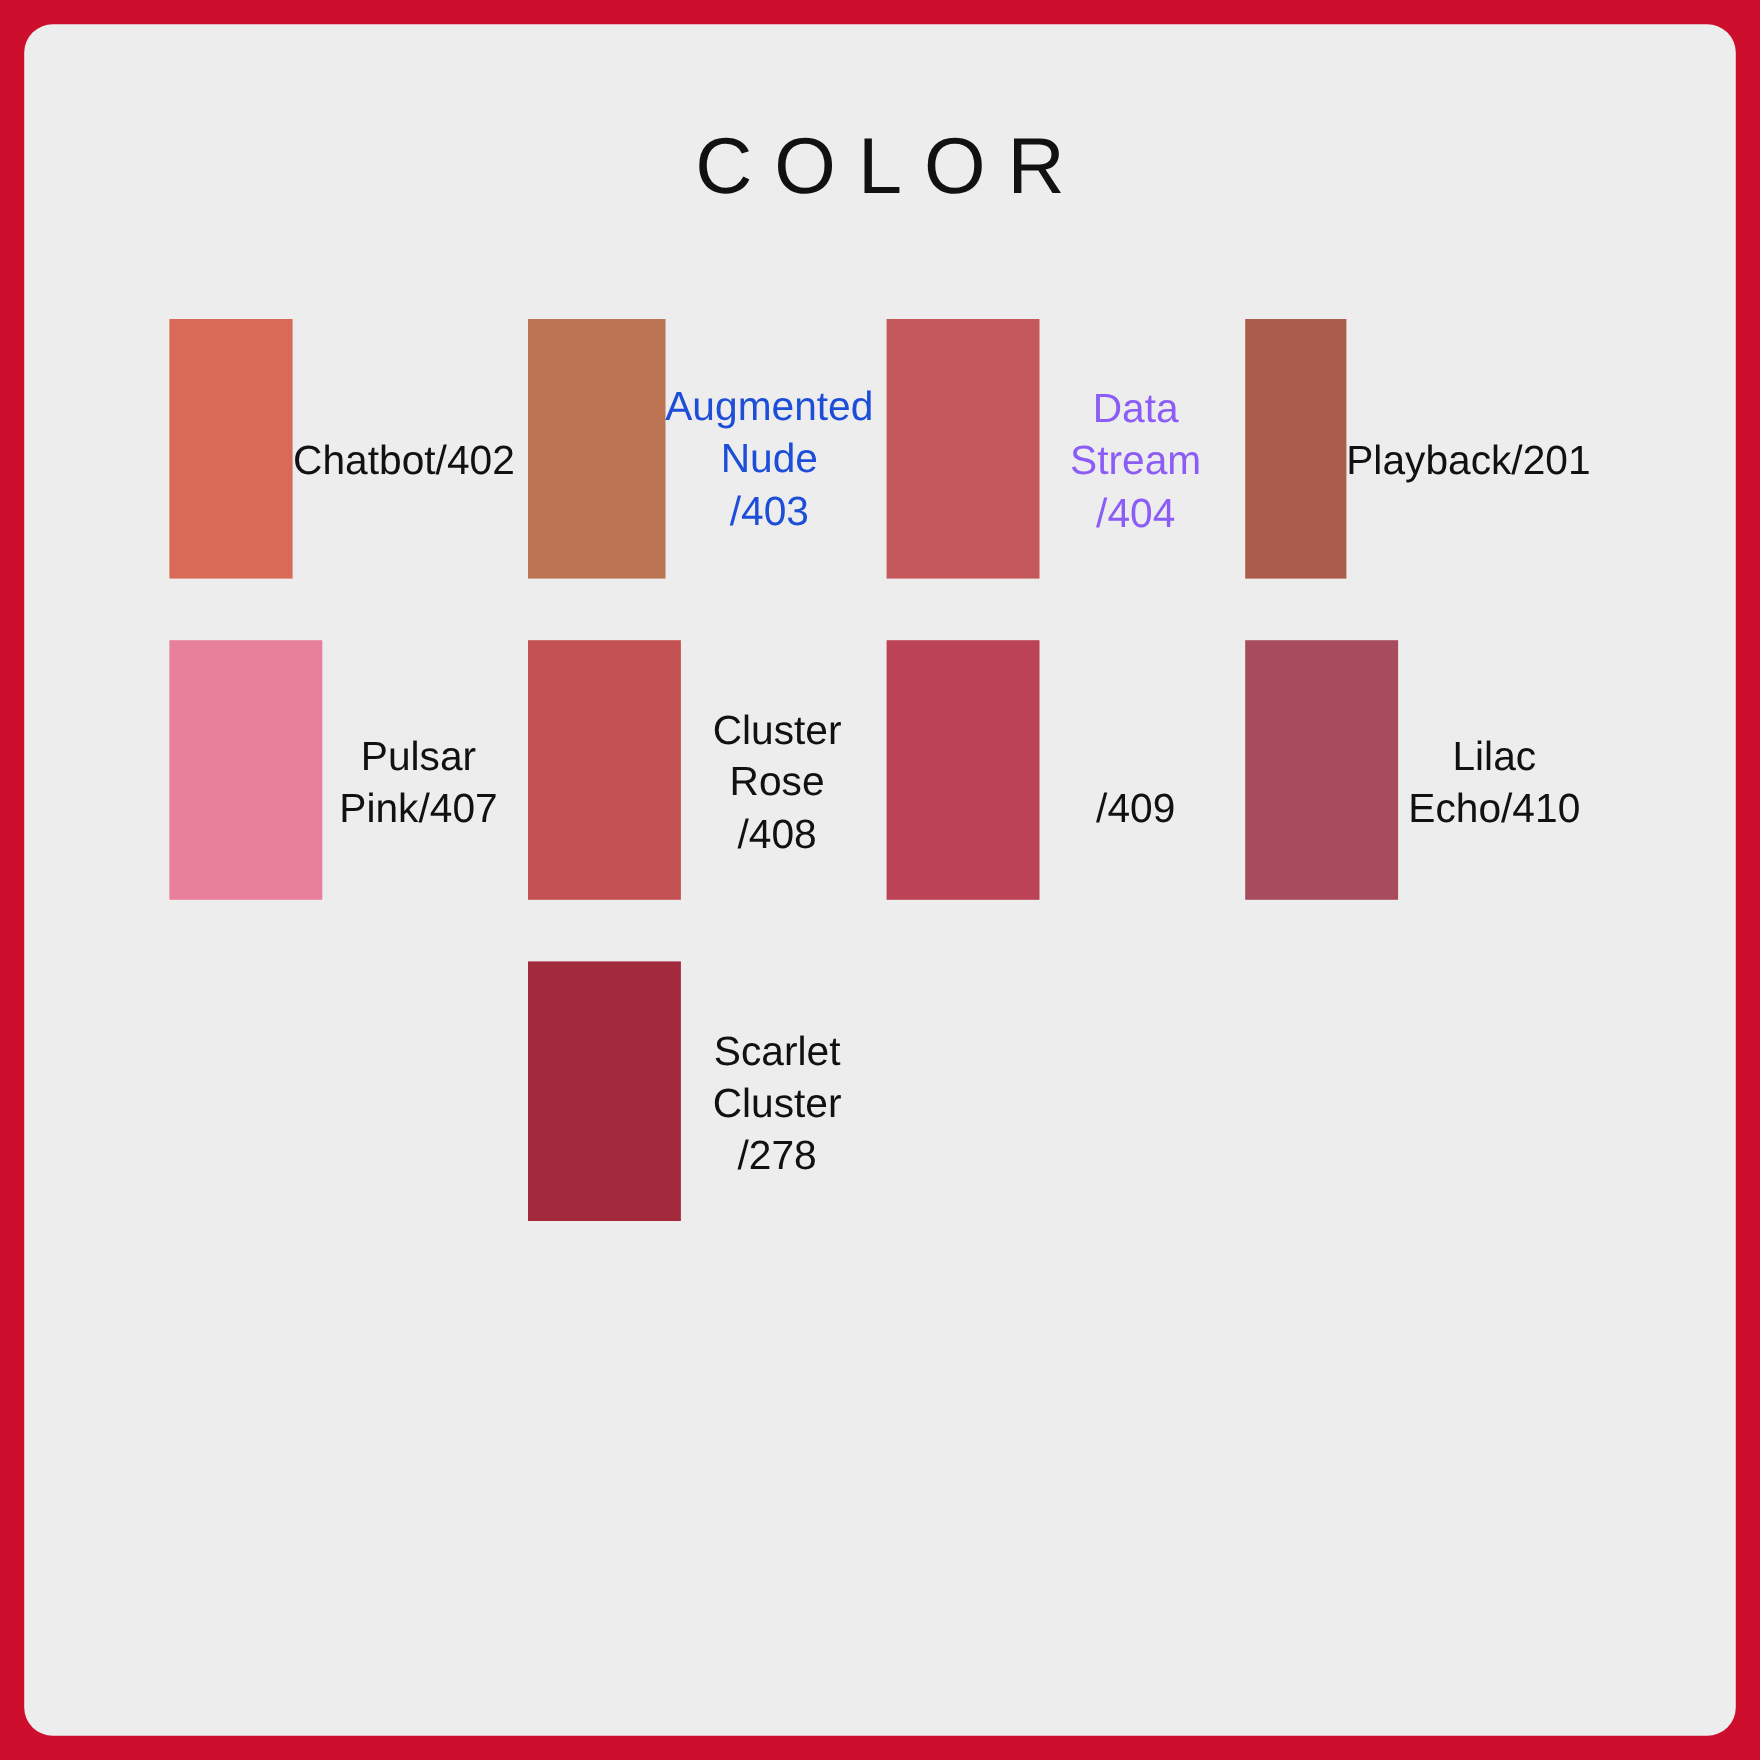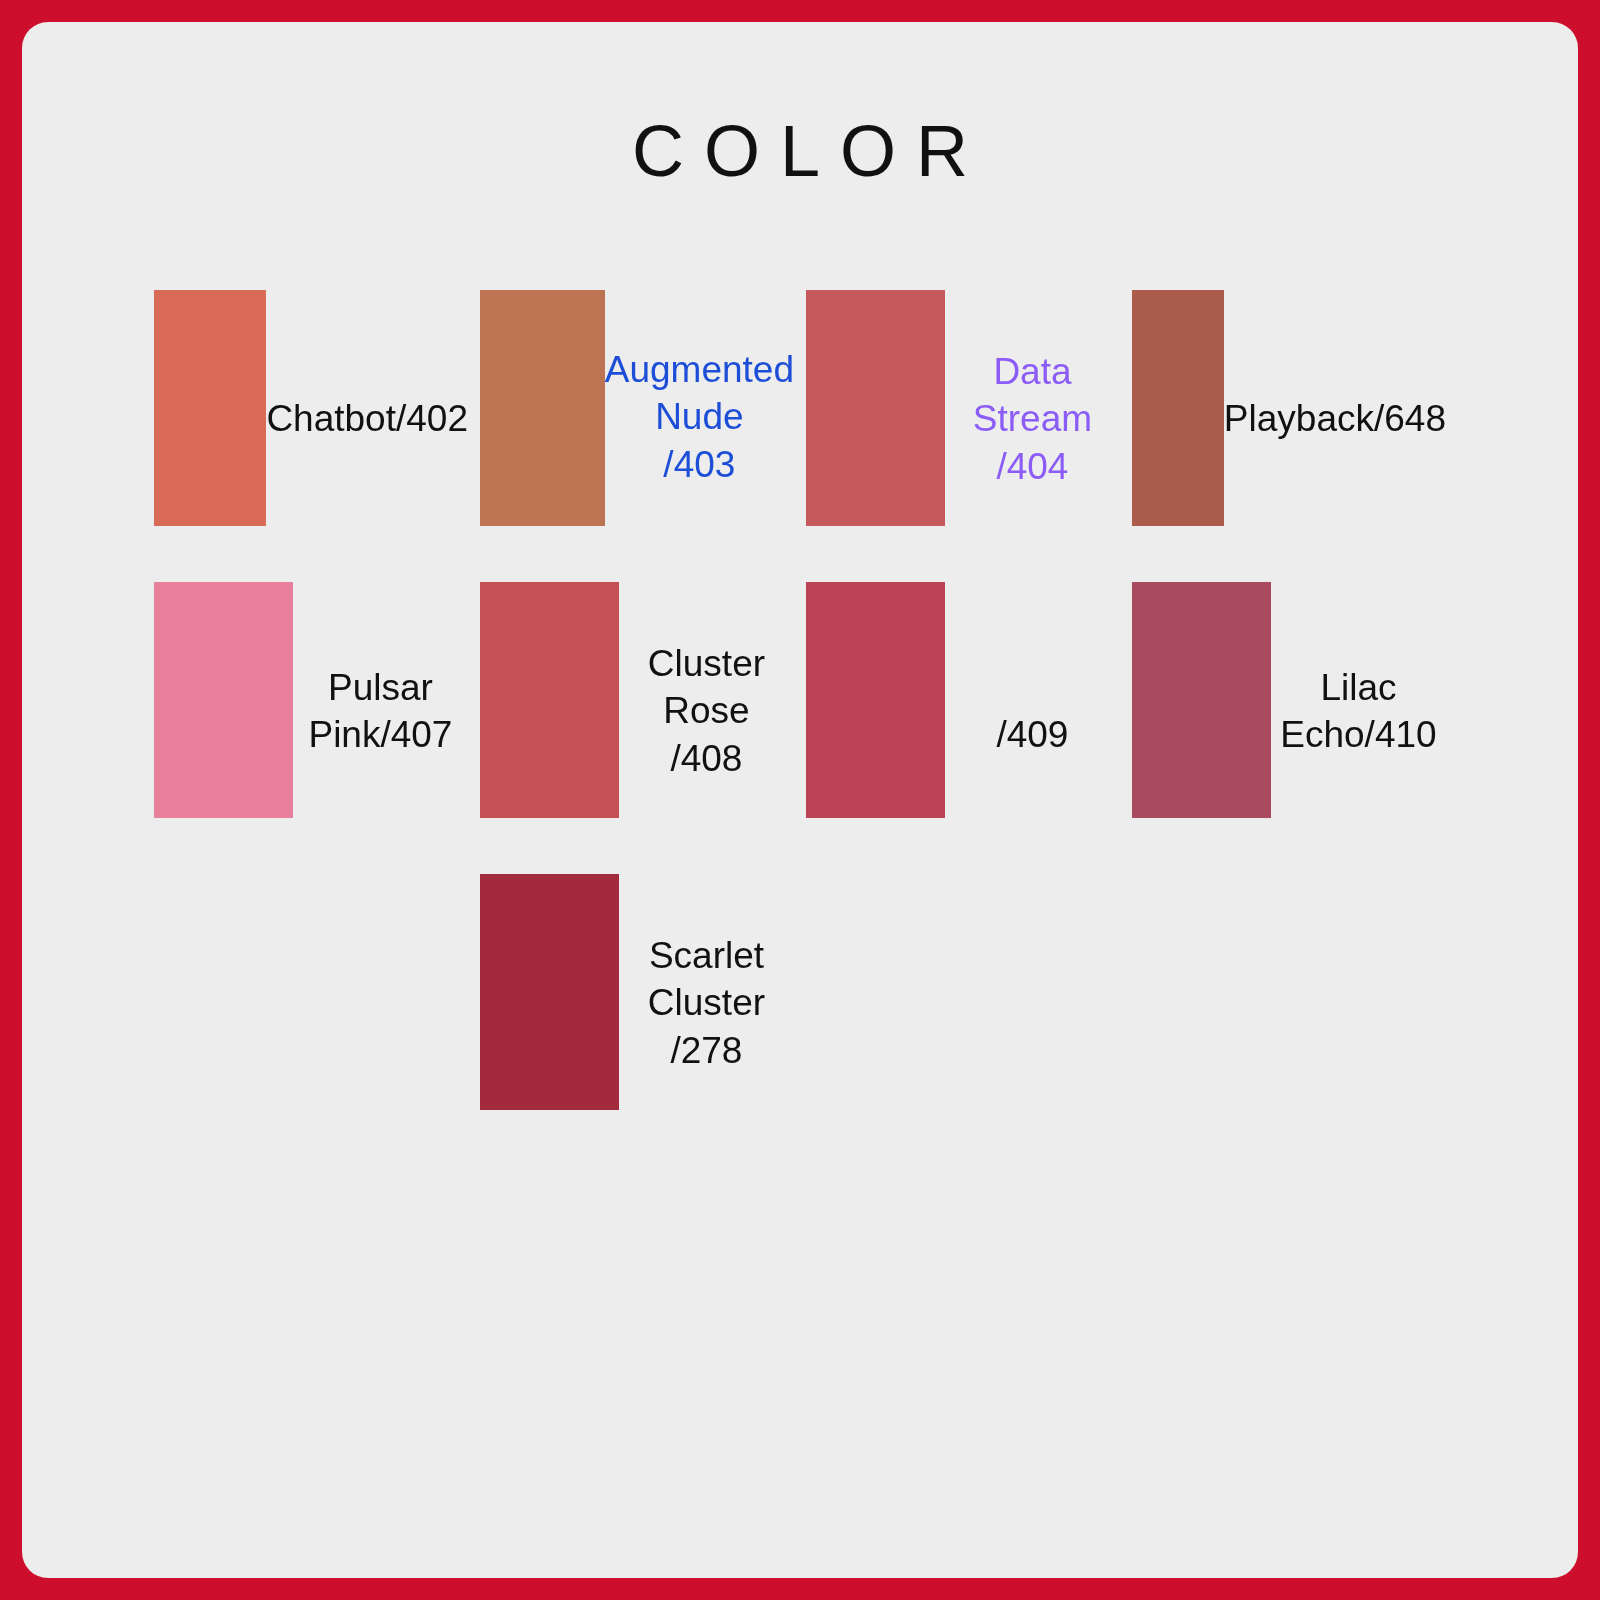--- a/index.html
+++ b/index.html
@@ -126,21 +126,21 @@
         <div class="swatch-cell">
           <div class="swatch-chip" style="background: rgb(197, 88, 90);"></div>
           <div class="swatch-label" style="color: #8b5cf6;">
             <span>Data Stream</span><br>
             <span>/404</span>
           </div>
         </div>
         <div class="swatch-cell">
           <div class="swatch-chip" style="background: rgb(172, 92, 76);"></div>
           <div class="swatch-label" style="color: rgb(17, 17, 17);">
-            <span>Playback/648</span>
+            <span>Playback/201</span>
             <span></span>
           </div>
         </div>
       </div>
 
       <div class="row-gap"></div>
 
       <div class="swatch-row">
         <div class="swatch-cell">
           <div class="swatch-chip" style="background: rgb(232, 127, 155);"></div>

